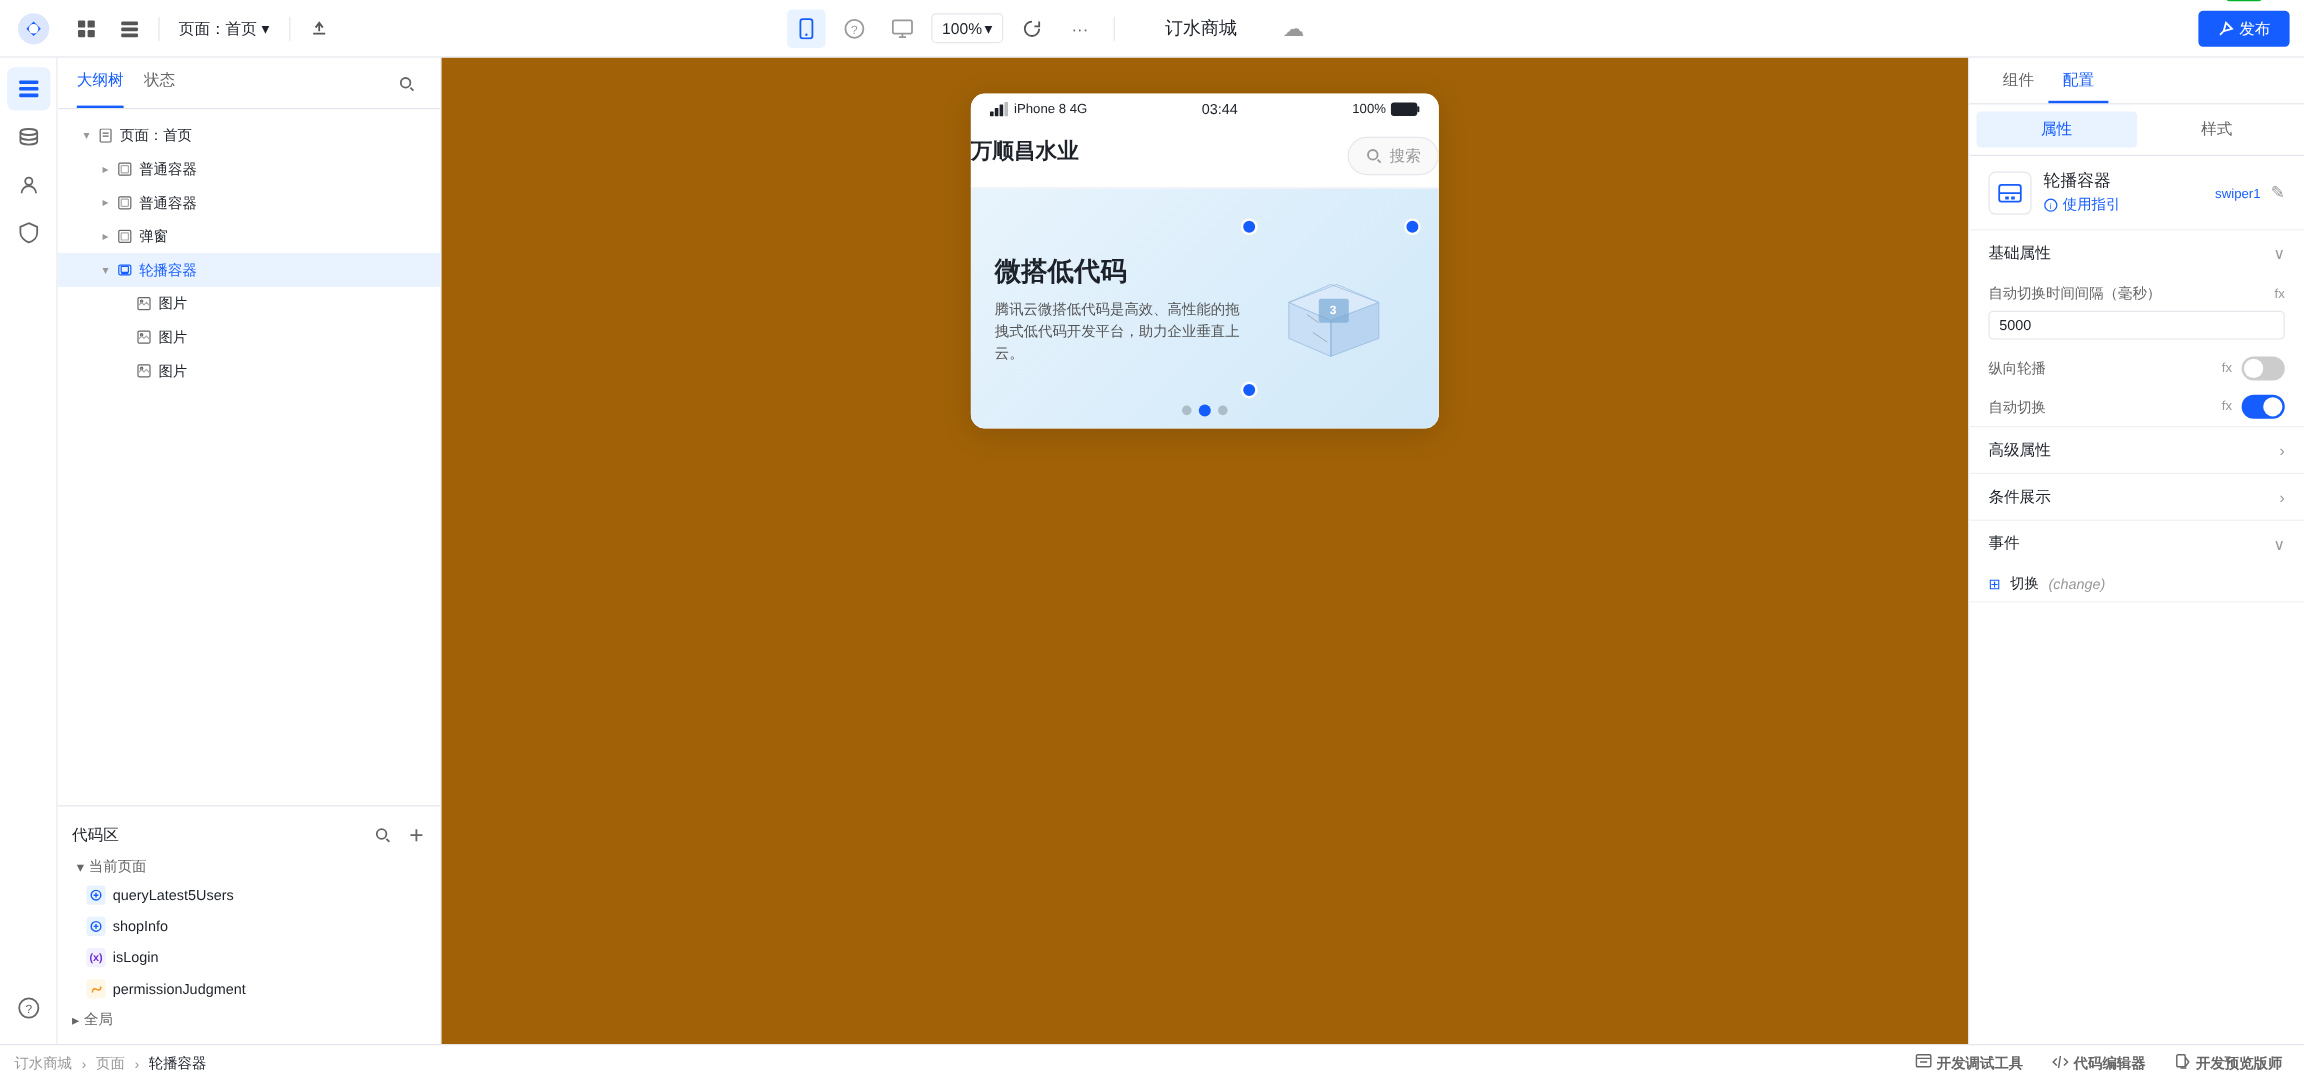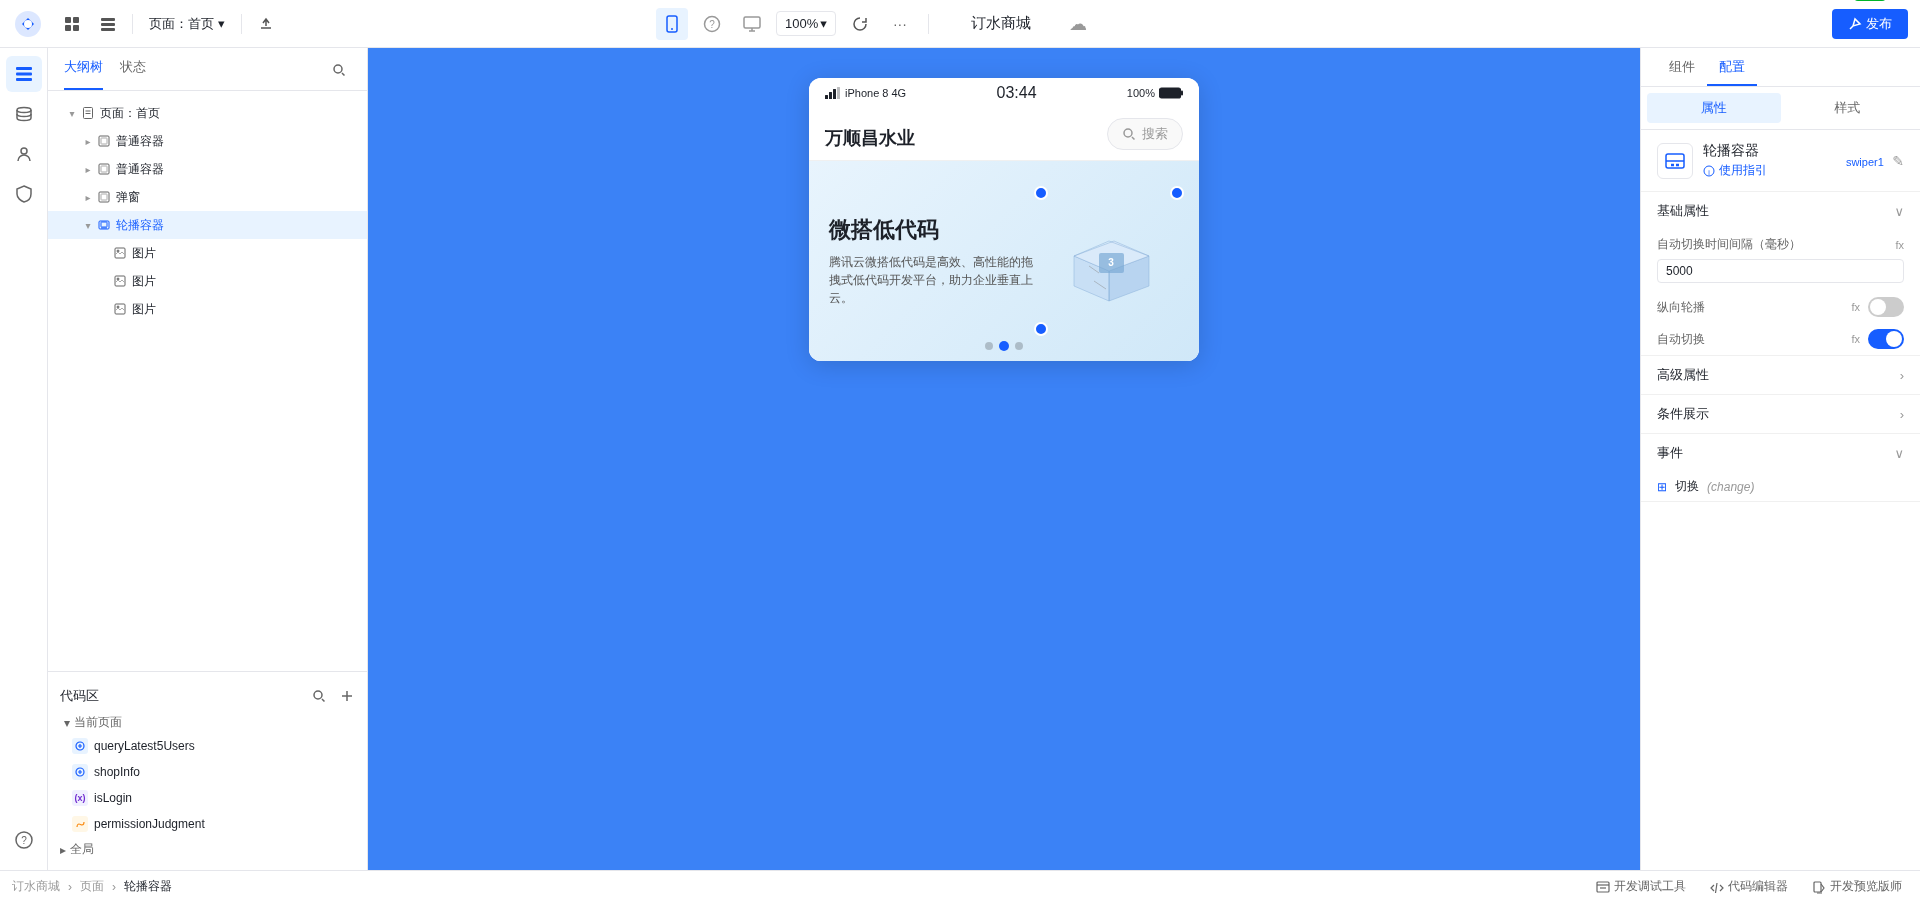--- a/index.html
+++ b/index.html
@@ -168,49 +168,49 @@
     .bottom-bar {
       height: 32px; background: #fff; border-top: 1px solid #e5e6eb;
       display: flex; align-items: center; padding: 0 12px;
       font-size: 12px; color: #666; gap: 8px;
     }
     .breadcrumb-sep { color: #999; }
     .breadcrumb-link { color: #999; cursor: pointer; }
     .breadcrumb-current { color: #1d2129; }
     .bottom-bar-right { margin-left: auto; display: flex; align-items: center; gap: 12px; }
     .bottom-bar-btn {
-      display: flex; align-items: flex-end; gap: 4px; cursor: pointer;
-      color: #666; font-size: 12px; padding: 2px 6px; border-radius: 3px;
+      display: flex; align-items: flex-start; gap: 4px; cursor: pointer;
+      color: #666; font-size: 12px; padding: 2px 6px; border-radius: 3px; font-weight: bold;
     }
 
     
     .canvas-area {
-      flex: 1; background: #3b82f6; overflow: hidden;
+      flex: 1; background: #a16207; overflow: hidden;
       display: flex; align-items: flex-start; justify-content: center;
       padding: 20px; position: relative;
     }
 
     
     .phone-mockup {
       background: #fff; border-radius: 12px;
       width: 390px; overflow: hidden;
       box-shadow: 0 4px 24px rgba(0,0,0,0.15);
       position: relative; margin-top: 10px;
     }
     .phone-status-bar {
       display: flex; align-items: center; justify-content: space-between;
       padding: 6px 16px; background: #fff; font-size: 11px; color: #1d2129;
     }
     .status-left { display: flex; align-items: center; gap: 4px; }
-    .status-center { font-size: 16px; font-weight: 500; }
+    .status-center { font-size: 12px; font-weight: 500; }
     .status-right { display: flex; align-items: center; gap: 4px; }
 
     .app-header {
-      display: flex; align-items: flex-end; justify-content: space-between;
-      padding: 10px 16px; background: #fff; border-bottom: 1px solid #f0f0f0;
+      display: flex; align-items: flex-start; justify-content: space-between;
+      padding: 10px 0; background: #fff; border-bottom: 1px solid #f0f0f0;
     }
     .app-header-title { font-size: 18px; font-weight: 600; color: #1d2129; }
     .search-btn {
       display: flex; align-items: center; gap: 6px;
       border: 1px solid #e5e6eb; border-radius: 20px;
       padding: 6px 14px; font-size: 13px; color: #999; cursor: pointer;
       background: #f9f9f9;
     }
 
     

